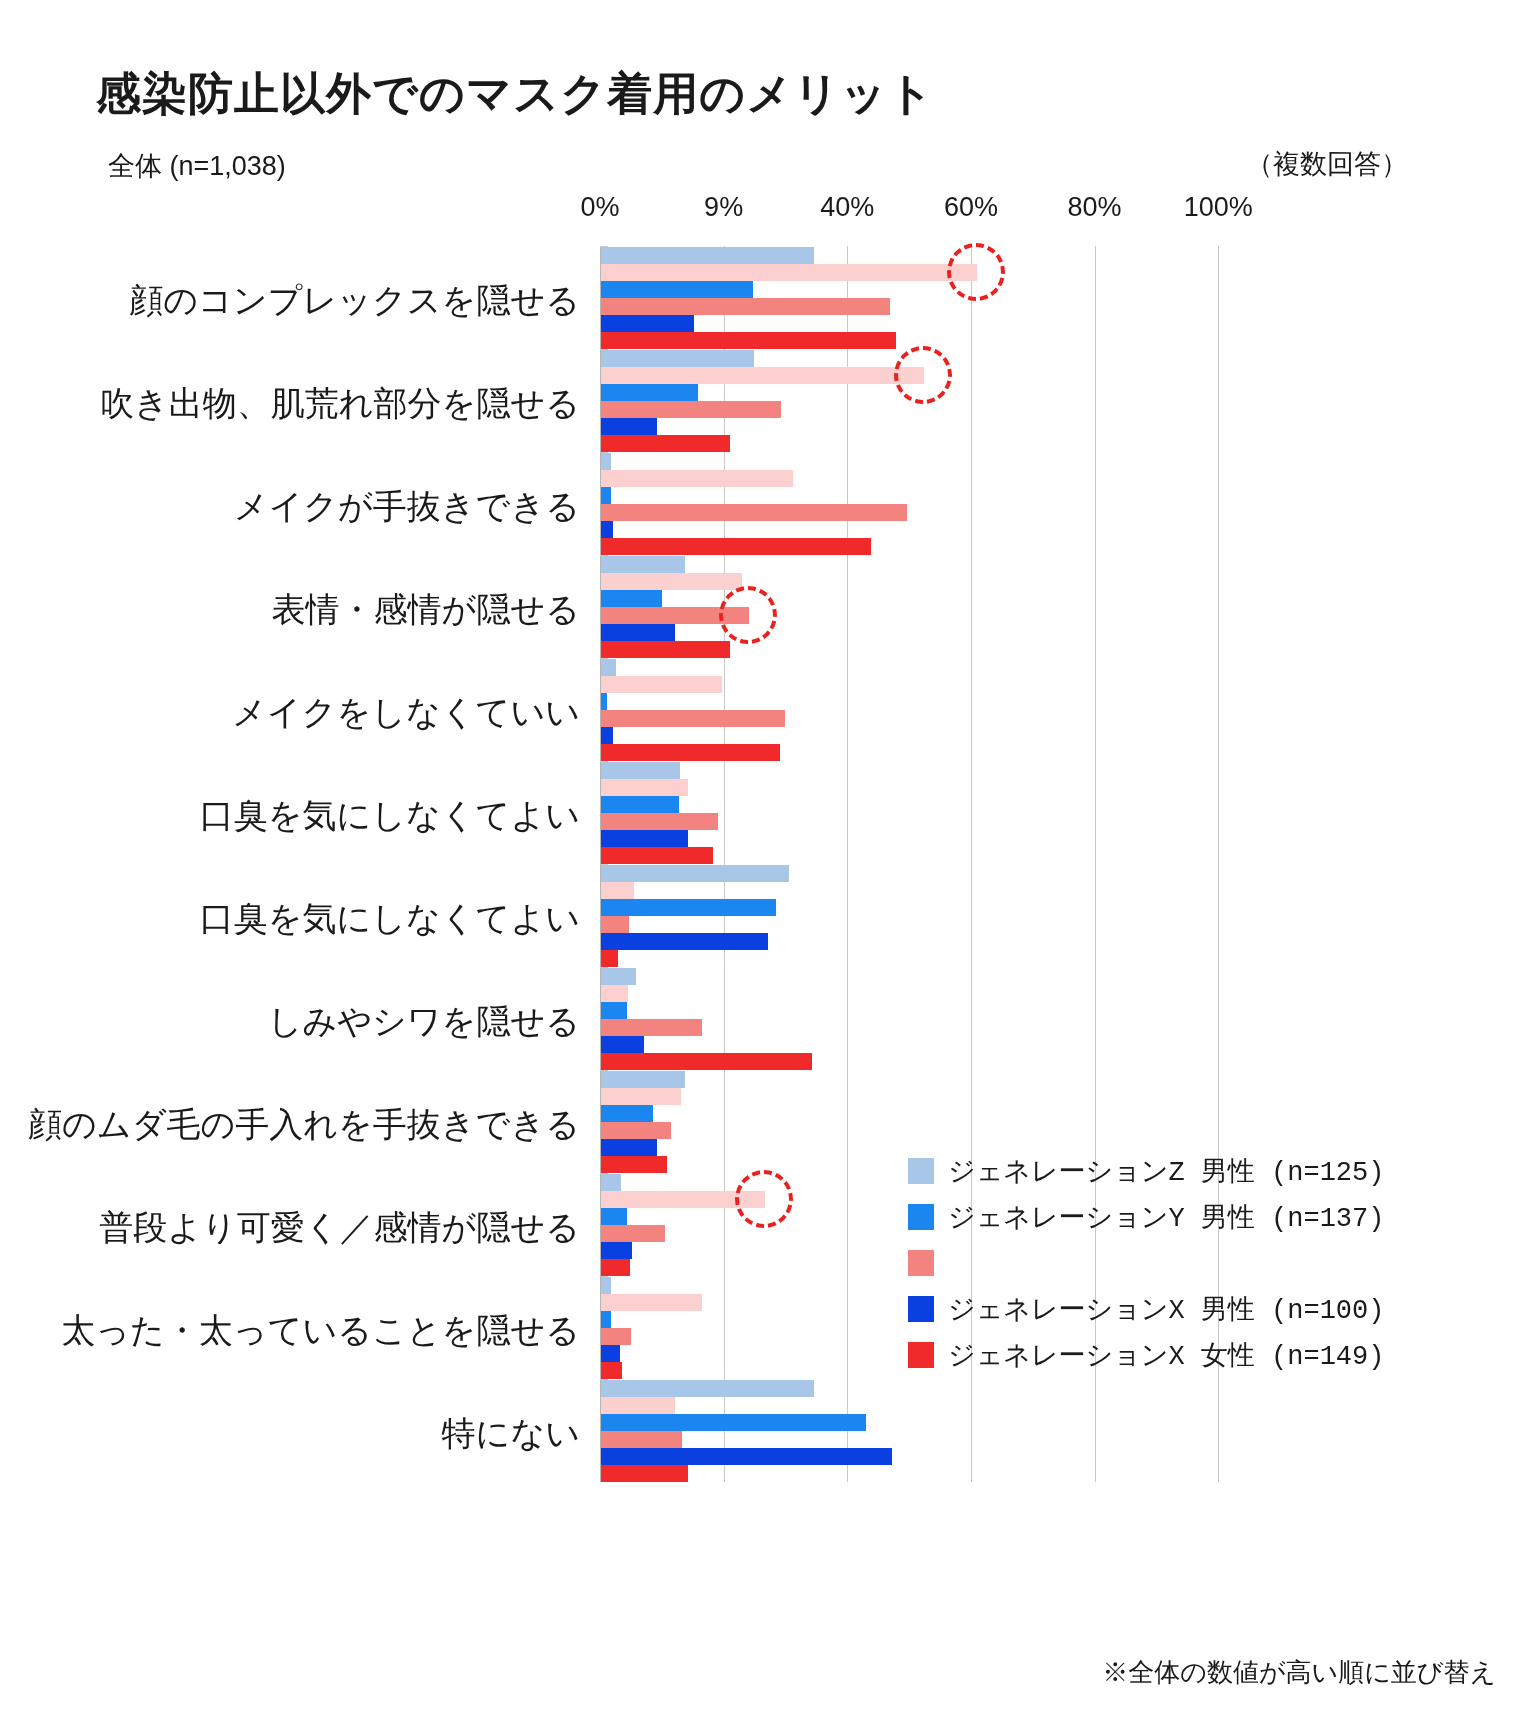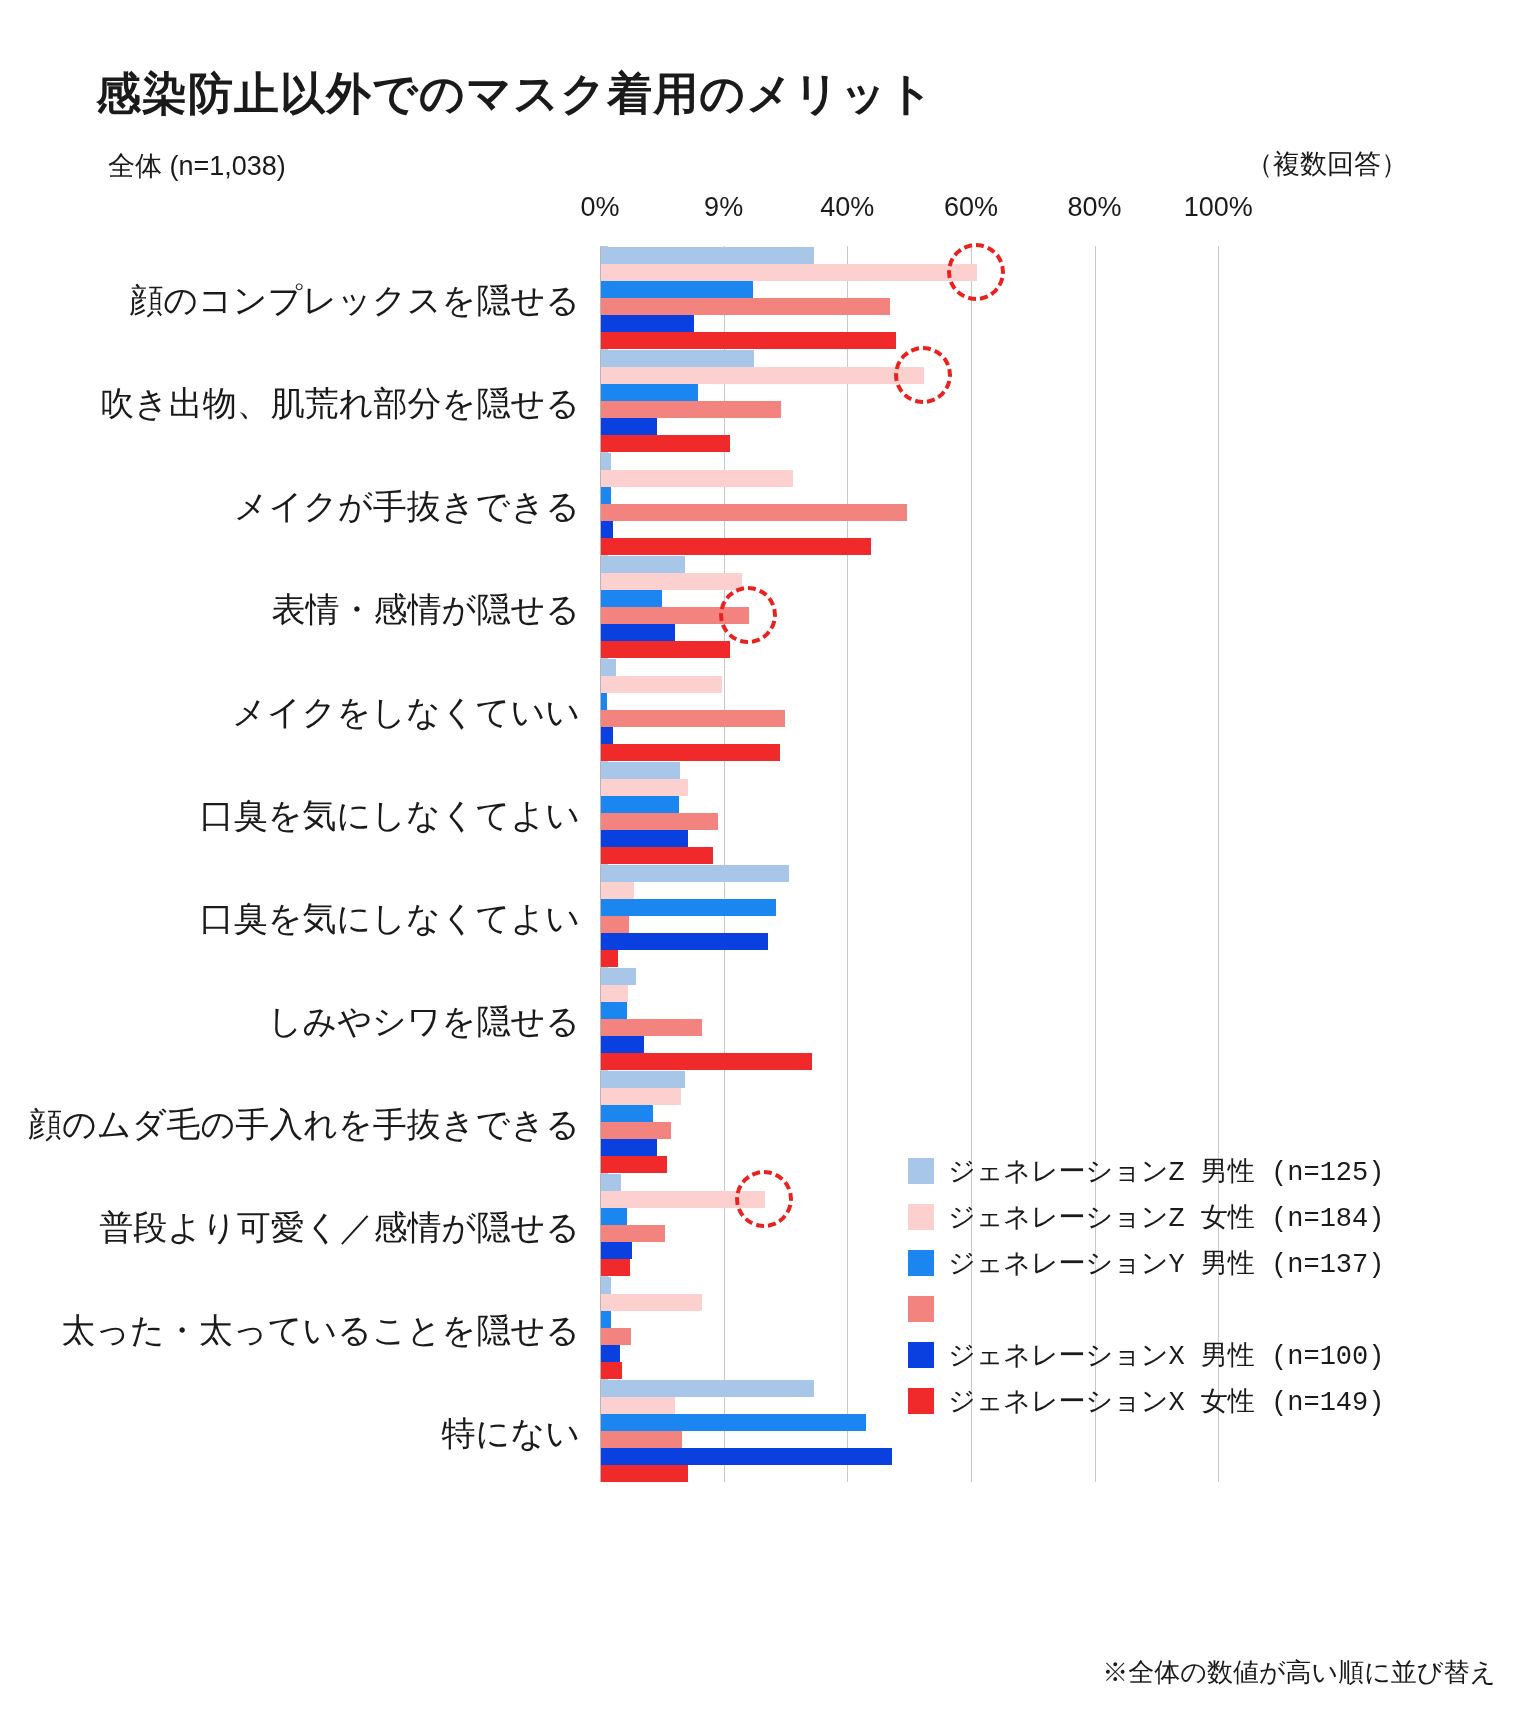--- a/index.html
+++ b/index.html
@@ -252,24 +252,20 @@
       <div class="circle-hi" style="left: 118.745px; top: 340px; width: 58px; height: 58px;"></div>
       <div class="circle-hi" style="left: 135.436px; top: 924px; width: 58px; height: 58px;"></div>
     </div>
 
   <div id="legend">
       <div class="legend-row">
         <span class="legend-swatch" style="background: rgb(168, 198, 232);"></span>
         <span class="legend-label">ジェネレーションZ 男性 (n=125)</span>
       </div>
       <div class="legend-row">
-        <span class="legend-swatch" style="background: rgb(251, 208, 207);"></span>
-        <span class="legend-label">ジェネレーションZ 女性 (n=184)</span>
-      </div>
-      <div class="legend-row">
         <span class="legend-swatch" style="background: rgb(27, 134, 240);"></span>
         <span class="legend-label">ジェネレーションY 男性 (n=137)</span>
       </div>
       <div class="legend-row">
         <span class="legend-swatch" style="background: rgb(242, 131, 126);"></span>
       </div>
       <div class="legend-row">
         <span class="legend-swatch" style="background: rgb(10, 63, 224);"></span>
         <span class="legend-label">ジェネレーションX 男性 (n=100)</span>
       </div>

